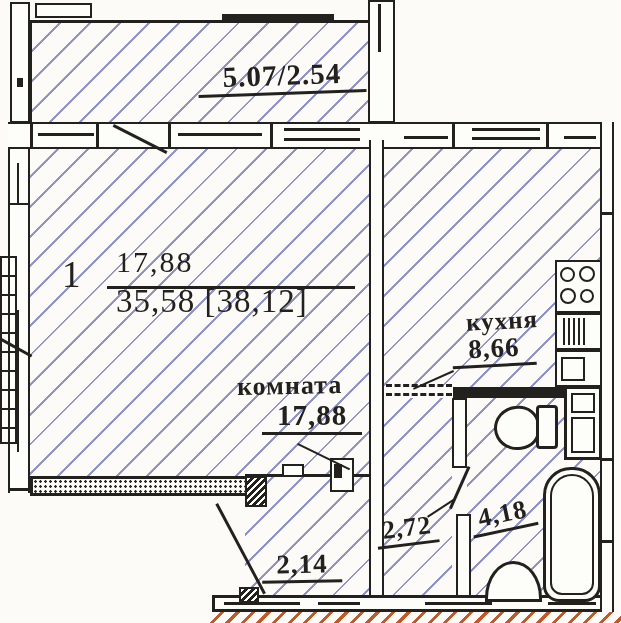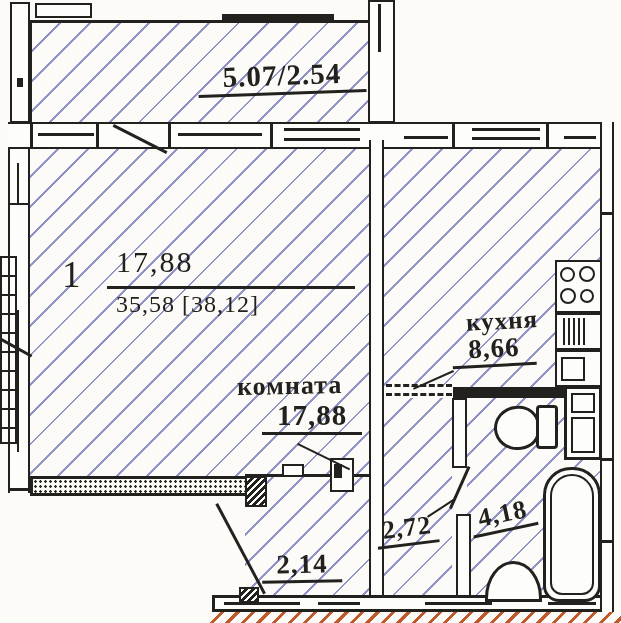--- a/index.html
+++ b/index.html
@@ -125,21 +125,21 @@
   <div class="fix" style="left:543px;top:467px;width:58px;height:135px;border-radius:28px 28px 16px 16px">
     <div class="abs" style="left:4px;top:4px;right:4px;bottom:4px;border:2px solid #23211d;border-radius:22px 22px 12px 12px"></div>
   </div>
   <div class="fix" style="left:485px;top:561px;width:57px;height:41px;border-radius:50% 50% 0 0 / 90% 90% 0 0"></div>
 
   <div class="lbl u" style="left:198px;top:60px;width:168px;font-size:29px;transform:rotate(-2deg)">5.07/2.54</div>
 
   <div class="lbl" style="left:62px;top:256px;font-size:37px;font-weight:normal">1</div>
   <div class="lbl" style="left:116px;top:246px;font-size:30px;letter-spacing:2px;font-weight:normal">17,88</div>
   <div class="abs ink" style="left:107px;top:286px;width:248px;height:3px"></div>
-  <div class="lbl" style="left:116px;top:292px;font-size:24px;letter-spacing:1px;font-weight:normal">35,58 [38,12]</div>
+  <div class="lbl" style="left:116px;top:284px;font-size:33px;letter-spacing:1px;font-weight:normal">35,58 [38,12]</div>
 
   <div class="lbl" style="left:237px;top:372px;font-size:26px;transform:rotate(-1deg)">комната</div>
   <div class="lbl u" style="left:262px;top:400px;width:100px;font-size:29px">17,88</div>
   <div class="line" style="left:298px;top:443px;width:58px;transform:rotate(26deg);height:2px"></div>
 
   <div class="lbl" style="left:466px;top:308px;font-size:25px;transform:rotate(-3deg)">кухня</div>
   <div class="lbl u" style="left:452px;top:334px;width:84px;font-size:27px;transform:rotate(-3deg)">8,66</div>
   <div class="line" style="left:413px;top:388px;width:44px;transform:rotate(-24deg);height:2px"></div>
 
   <div class="lbl u" style="left:376px;top:514px;width:62px;font-size:26px;transform:rotate(-7deg)">2,72</div>

